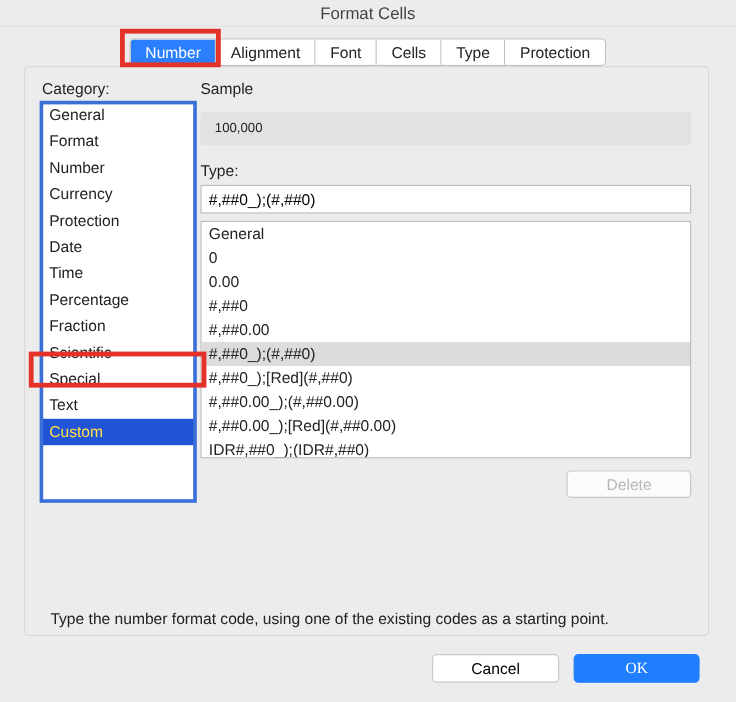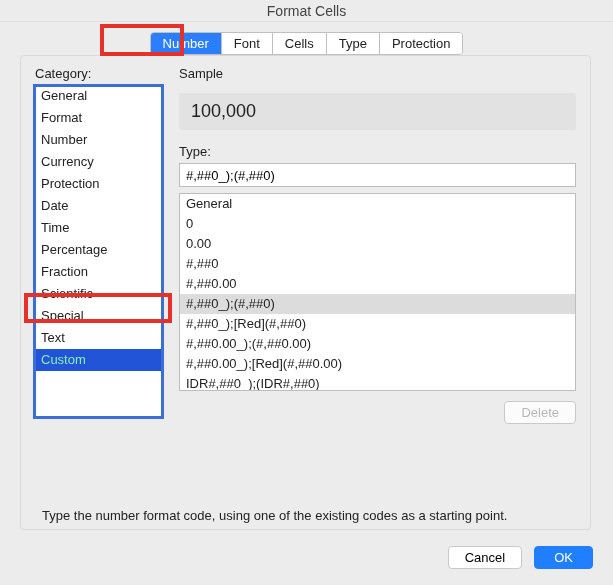--- a/index.html
+++ b/index.html
@@ -65,49 +65,49 @@
     right: 22px;
     top: 55px;
     bottom: 55px;
     border: 1px solid #d9d9d9;
     border-radius: 4px;
     background: #ececec;
     padding: 10px 14px 12px 14px;
   }
   .cols {
     display: flex;
-    gap: 14px;
+    gap: 2px;
   }
   .leftcol { flex: 0 0 130px; }
   .rightcol { flex: 1 1 auto; position: relative; }
   .lbl { font-size: 13px; margin-bottom: 4px; }
   .category-list {
     width: 128px;
     height: 332px;
     background: #fff;
     overflow: hidden;
     font-size: 13px;
   }
   .cat-item {
     padding: 2px 6px;
     white-space: nowrap;
     cursor: default;
     line-height: 18px;
   }
   .cat-item.selected {
     background: #2254d8;
-    color: #86efac;
+    color: #fde047;
   }
   .sample-box {
     background: #e2e2e2;
     border-radius: 3px;
     padding: 8px 12px;
     margin-top: 12px;
     margin-bottom: 14px;
-    font-size: 18px;
+    font-size: 11px;
   }
   .type-input {
     width: 100%;
     height: 24px;
     border: 1px solid #bdbdbd;
     background: #fff;
     padding: 2px 6px;
     font-size: 13px;
     font-family: inherit;
     margin-bottom: 6px;
@@ -131,55 +131,57 @@
   }
   .delete-row {
     display: flex;
     justify-content: flex-end;
     margin-top: 10px;
   }
   .btn {
     border: 1px solid #c9c9c9;
     background: #fff;
     border-radius: 4px;
-    padding: 3px 16px;
+    padding: 3px 32px;
     font-size: 13px;
     font-family: inherit;
     cursor: default;
   }
   .btn:disabled { color: #b8b8b8; background:#fbfbfb; }
   .helptext {
     position: absolute;
     left: 42px;
     bottom: 62px;
     font-size: 13px;
     color: #222;
   }
   .footer {
     position: absolute;
-    right: 20px;
+    right: 30px;
     bottom: 16px;
     display: flex;
     gap: 12px;
   }
   .btn.primary {
     background: #1f7fff;
     border-color: #1f7fff;
     color: #fff;
-    padding: 3px 19px;
+    padding: 3px 42px;
+    font-family: Liberation Serif, serif;
   }
 </style>
 </head>
 <body>
 
 <div class="titlebar">Format Cells</div>
 
 <div class="tabs">
   <div class="tabstrip">
     <div class="tab active">Number</div>
+    <div class="tab">Alignment</div>
     <div class="tab">Font</div>
     <div class="tab">Cells</div>
     <div class="tab">Type</div>
     <div class="tab">Protection</div>
   </div>
 </div>
 
 <div class="panel">
   <div class="cols">
     <div class="leftcol">

